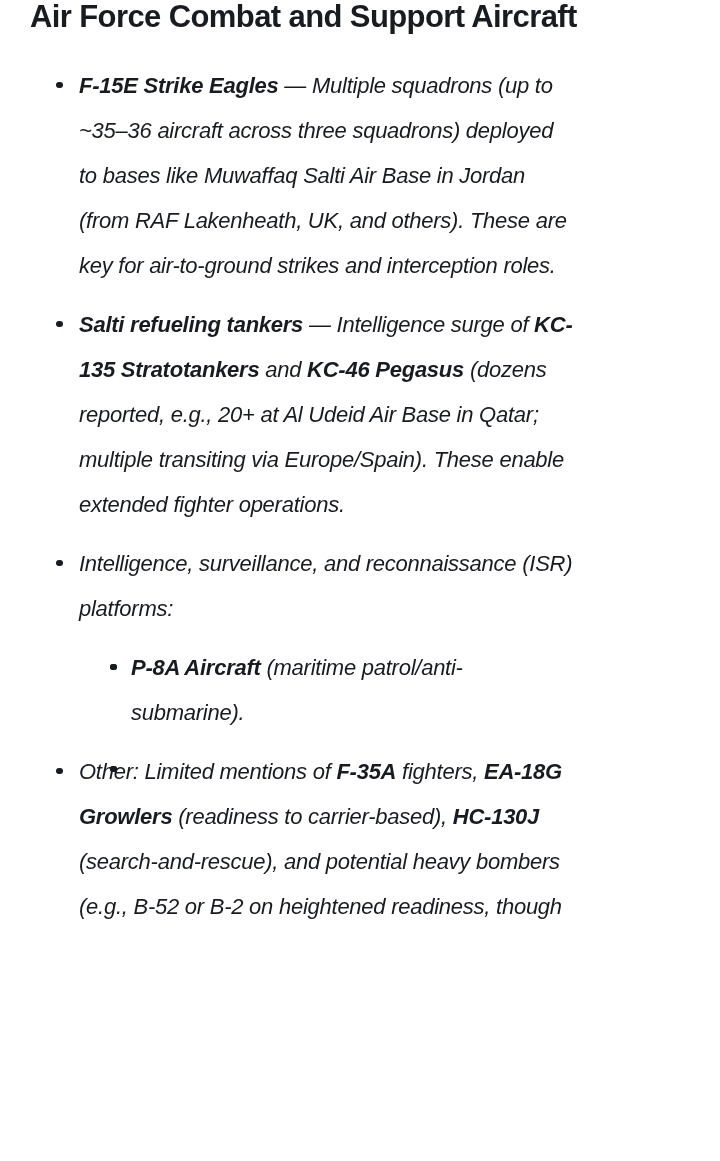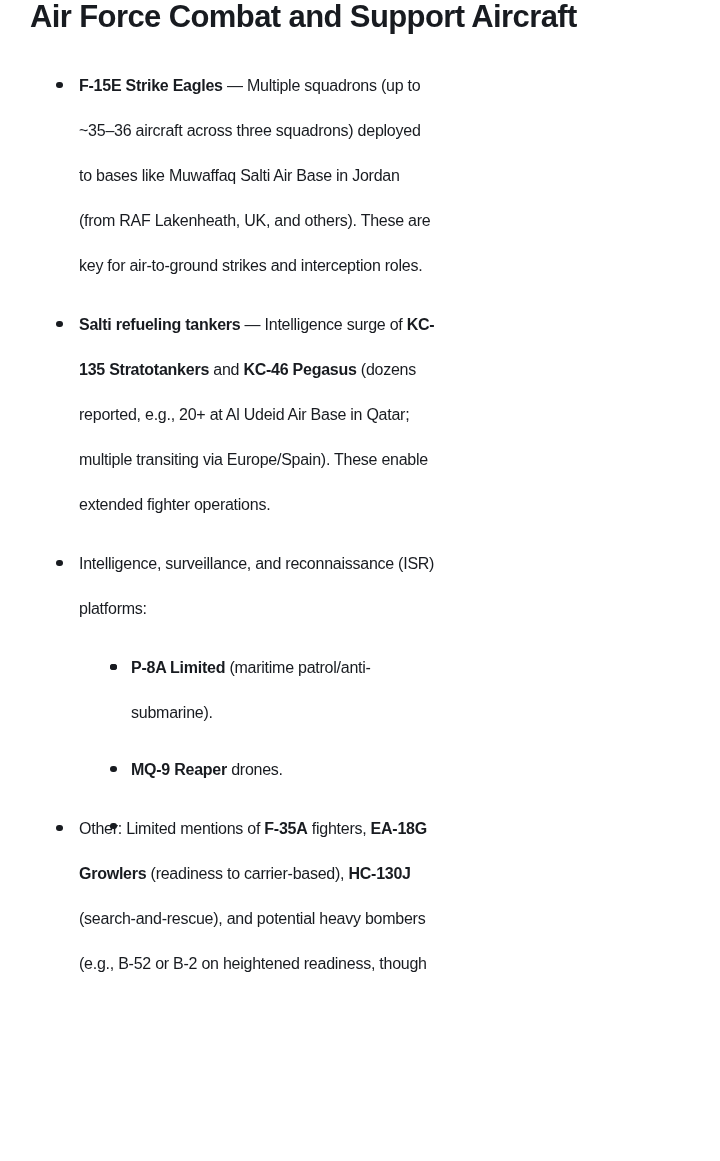--- a/index.html
+++ b/index.html
@@ -27,23 +27,24 @@
   }
   ul.lst {
     list-style: none;
     margin: 0;
     padding: 0;
   }
   ul.l1 { margin-top: 26px; }
   ul.l2 { margin-top: 14px; margin-bottom: 4px; }
   li.item {
     position: relative;
-    font-size: 16px;
+    font-size: 22px;
     line-height: 45px;
     letter-spacing: -0.25px;
+    font-style: italic;
   }
   li.item1 { padding-left: 49px; margin-bottom: 14px; }
   li.item2 { padding-left: 52px; margin-bottom: 12px; }
   ul.l1 > li:last-child, ul.l2 > li:last-child { margin-bottom: 0; }
   .dot {
     position: absolute;
     top: 18.5px;
     width: 6.5px;
     height: 6.5px;
     border-radius: 50%;
@@ -66,23 +67,23 @@
 (from RAF Lakenheath, UK, and others). These are
 key for air-to-ground strikes and interception roles.</span></span></li>
       <li class="item item1"><span class="dot"></span><span class="txt"><strong>Salti refueling tankers</strong><span> — Intelligence surge of </span><strong>KC-
 135 Stratotankers</strong><span> and </span><strong>KC-46 Pegasus</strong><span> (dozens
 reported, e.g., 20+ at Al Udeid Air Base in Qatar;
 multiple transiting via Europe/Spain). These enable
 extended fighter operations.</span></span></li>
       <li class="item item1"><span class="dot"></span><span class="txt"><span>Intelligence, surveillance, and reconnaissance (ISR)
 platforms:</span></span><ul class="lst l2">
           <li class="item item2"><span class="dot"></span></li>
-          <li class="item item2"><span class="dot"></span><span class="txt"><strong>P-8A Limited</strong><span> (maritime patrol/anti-
+          <li class="item item2"><span class="dot"></span><span class="txt"><strong>P-8A Aircraft</strong><span> (maritime patrol/anti-
 submarine).</span></span></li>
-          <li class="item item2"><span class="dot"></span><span class="txt"><strong>MQ-9 Reaper</strong><span> drones.</span></span></li>
+          <li class="item item2"><span class="dot"></span></li>
           <li class="item item2"><span class="dot"></span></li>
         </ul></li>
       <li class="item item1"><span class="dot"></span><span class="txt"><span>Other: Limited mentions of </span><strong>F-35A</strong><span> fighters, </span><strong>EA-18G
 Growlers</strong><span> (readiness to carrier-based), </span><strong>HC-130J</strong><span>
 (search-and-rescue), and potential heavy bombers
 (e.g., B-52 or B-2 on heightened readiness, though</span></span></li>
     </ul>
 </div>
 
 </body></html>

